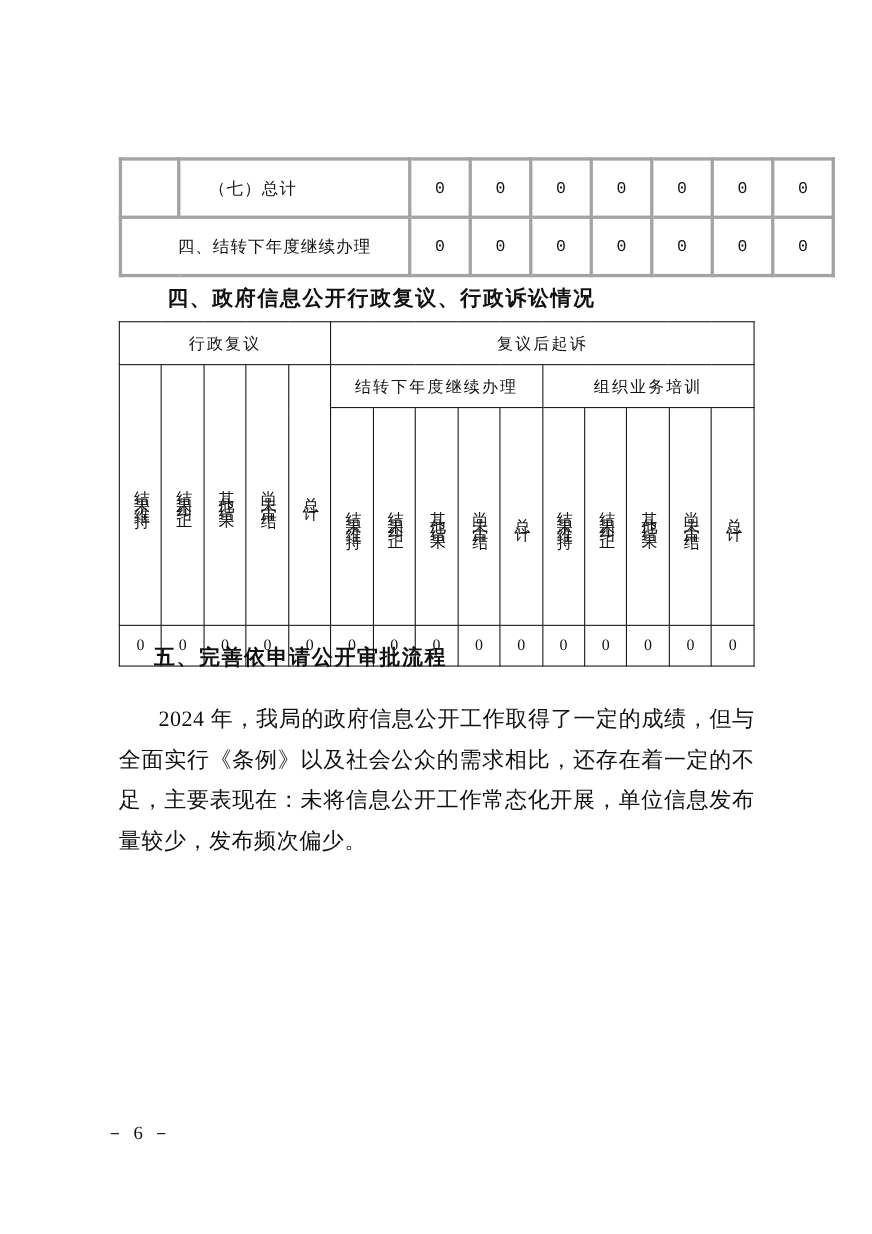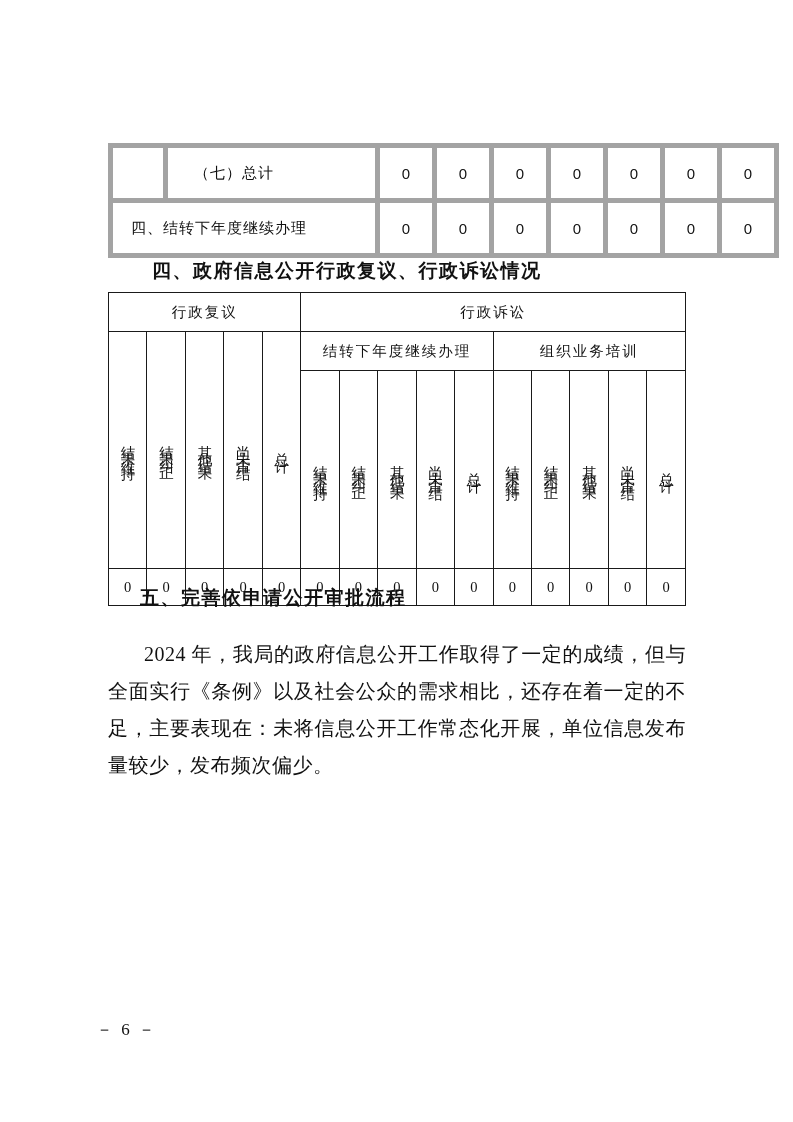--- a/index.html
+++ b/index.html
@@ -20,36 +20,36 @@
 
   
   .top-table{
     position:absolute;
     left:108px; top:143px;
     width:578px;
     border-collapse:collapse;
     table-layout:fixed;
   }
   .top-table td{
-    border:5px solid #a3a3a3;
+    border:3px solid #a3a3a3;
     height:48px;
     font-size:15px;
     text-align:center;
     vertical-align:middle;
-    font-family:Liberation Sans, sans-serif;
+    font-family:Liberation Mono, monospace;
   }
   .top-table td.lead{ width:48px; }
   .top-table td.label{
     width:180px;
     text-align:left;
     padding-left:26px;
     letter-spacing:1px;
   }
   .top-table td.label.center{
-    text-align:left;
+    text-align:center;
     padding-left:18px;
   }
   .top-table td.num{ width:50px; }
 
   
   .heading{
     position:absolute;
     font-size:19px;
     font-weight:bold;
     letter-spacing:1.5px;
@@ -142,21 +142,21 @@
       </tr>
     </tbody>
   </table>
 
   <div class="heading" id="h4">四、政府信息公开行政复议、行政诉讼情况</div>
 
   <table class="rv-table">
     <tbody>
       <tr>
         <td class="rv-head" colspan="5">行政复议</td>
-        <td class="rv-head" colspan="10">行政诉讼</td>
+        <td class="rv-head" colspan="10">复议后起诉</td>
       </tr>
       <tr>
         <td class="rv-sub" rowspan="2">
           <span class="vtxt">结果维持</span>
         </td>
         <td class="rv-sub" rowspan="2">
           <span class="vtxt">结果纠正</span>
         </td>
         <td class="rv-sub" rowspan="2">
           <span class="vtxt">其他结果</span>

